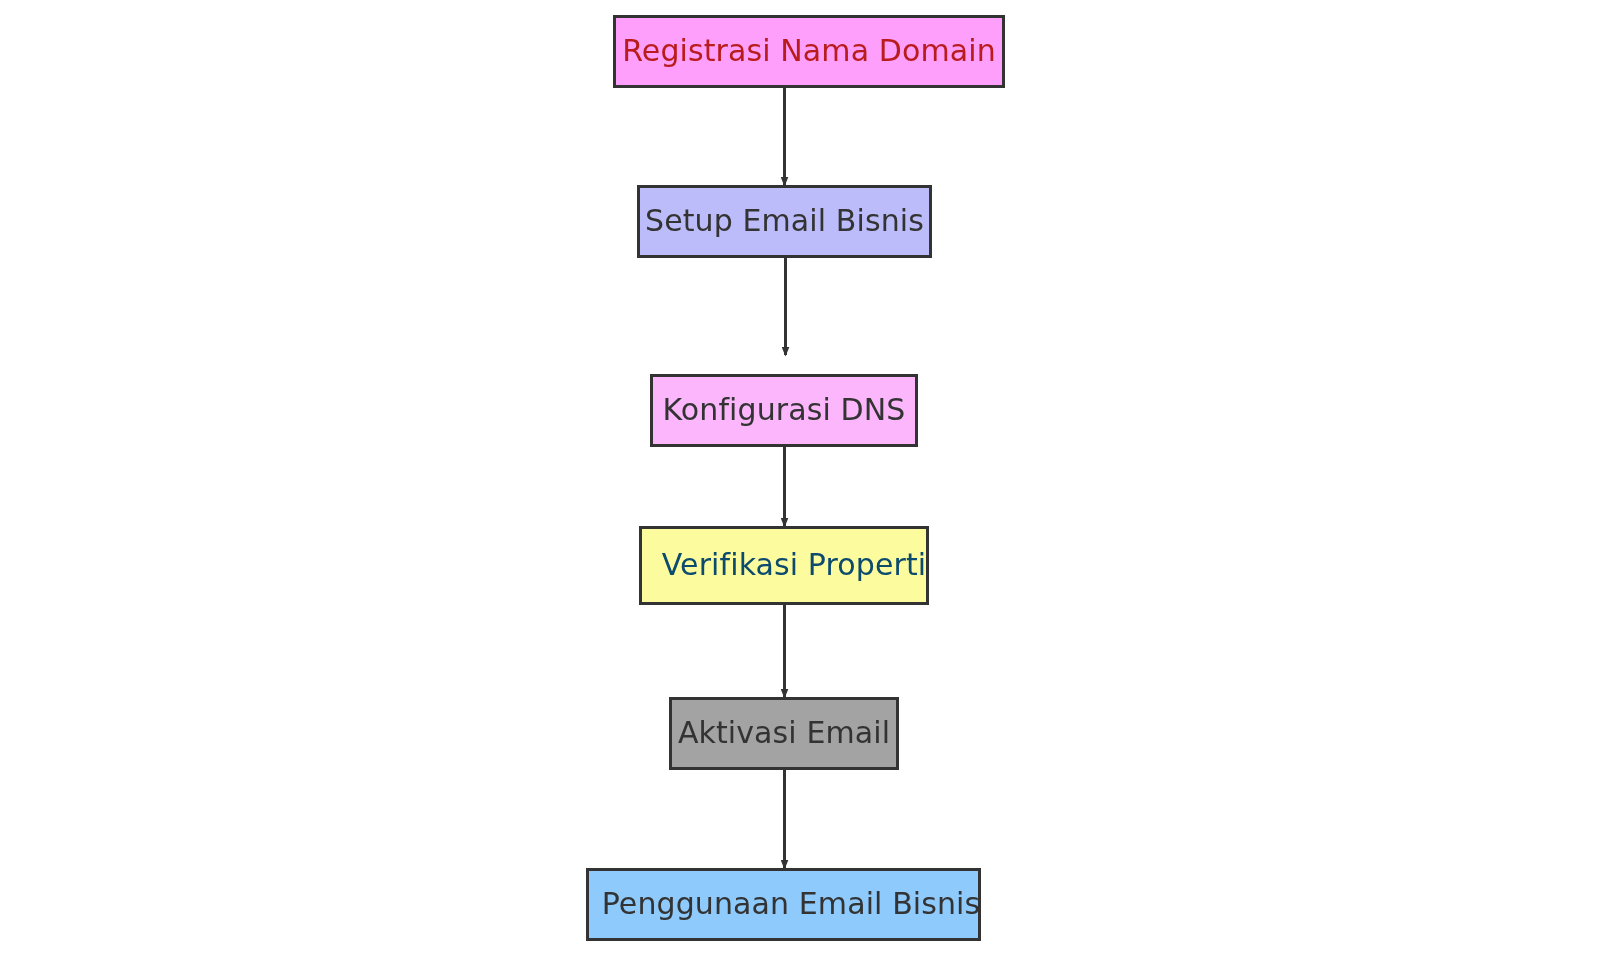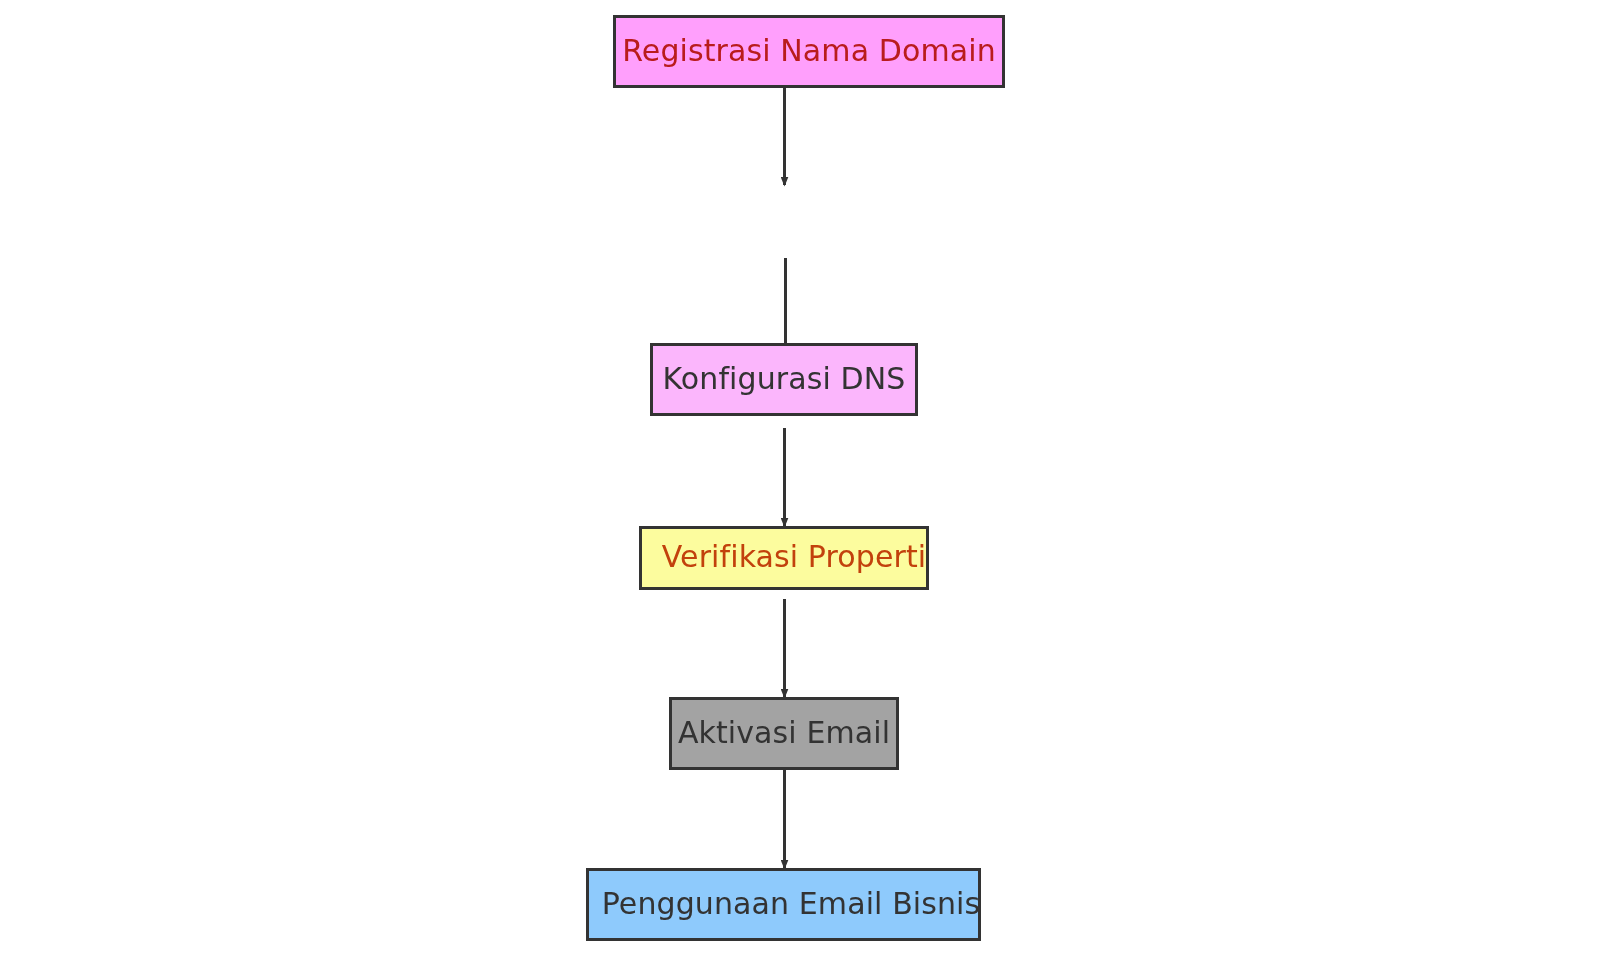--- a/index.html
+++ b/index.html
@@ -66,26 +66,29 @@
         <line x1="784.5" y1="428" x2="784.5" y2="526" stroke="#333333" stroke-width="3" marker-end="url(#arrowhead)"></line>
         <line x1="784.5" y1="599" x2="784.5" y2="697" stroke="#333333" stroke-width="3" marker-end="url(#arrowhead)"></line>
         <line x1="784.5" y1="770" x2="784.5" y2="868" stroke="#333333" stroke-width="3" marker-end="url(#arrowhead)"></line>
       </g>
   </svg>
 
   <div class="node" style="left: 588px; top: 15px; width: 392px; height: 73px; background: rgb(255, 159, 252); border-color: rgb(51, 51, 51); color: #b91c1c; margin-left: 25px;">
     <span class="node-label">Registrasi Nama Domain</span>
   </div>
 
+  <div class="node" style="left: 637px; top: 185px; width: 295px; height: 73px; background: rgb(188, 188, 250); border-color: rgb(51, 51, 51); color: rgb(51, 51, 51);">
+    <span class="node-label">Setup Email Bisnis</span>
+  </div>
 
-  <div class="node" style="left: 650px; top: 343px; width: 268px; height: 73px; background: rgb(251, 182, 252); border-color: rgb(51, 51, 51); color: rgb(51, 51, 51);">
+  <div class="node" style="left: 650px; top: 374px; width: 268px; height: 73px; background: rgb(251, 182, 252); border-color: rgb(51, 51, 51); color: rgb(51, 51, 51);">
     <span class="node-label">Konfigurasi DNS</span>
   </div>
 
-  <div class="node" style="left: 639px; top: 526px; width: 290px; height: 64px; background: rgb(252, 252, 158); border-color: rgb(51, 51, 51); color: #c2410c; padding-left: 20px;">
+  <div class="node" style="left: 639px; top: 526px; width: 290px; height: 79px; background: rgb(252, 252, 158); border-color: rgb(51, 51, 51); color: #0c4a6e; padding-left: 20px;">
     <span class="node-label">Verifikasi Properti</span>
   </div>
 
   <div class="node" style="left: 669px; top: 697px; width: 230px; height: 73px; background: #a3a3a3; border-color: rgb(51, 51, 51); color: rgb(51, 51, 51);">
     <span class="node-label">Aktivasi Email</span>
   </div>
 
   <div class="node" style="left: 586px; top: 868px; width: 395px; height: 73px; background: rgb(142, 202, 252); border-color: rgb(51, 51, 51); color: rgb(51, 51, 51); padding-left: 15px;">
     <span class="node-label">Penggunaan Email Bisnis</span>
   </div>

